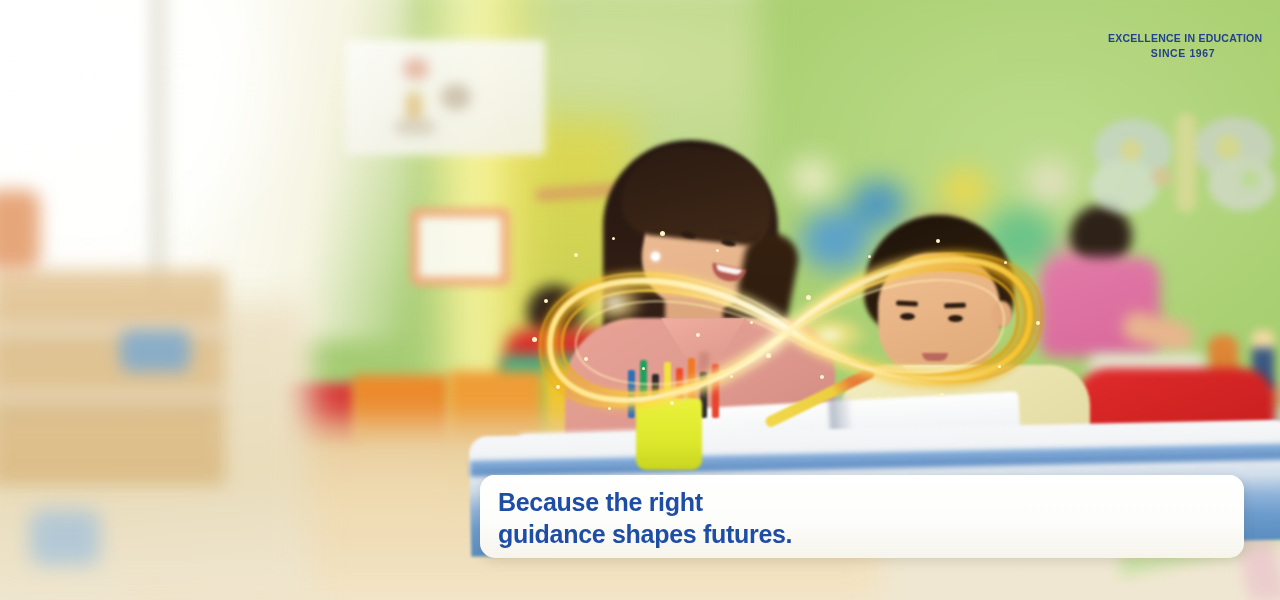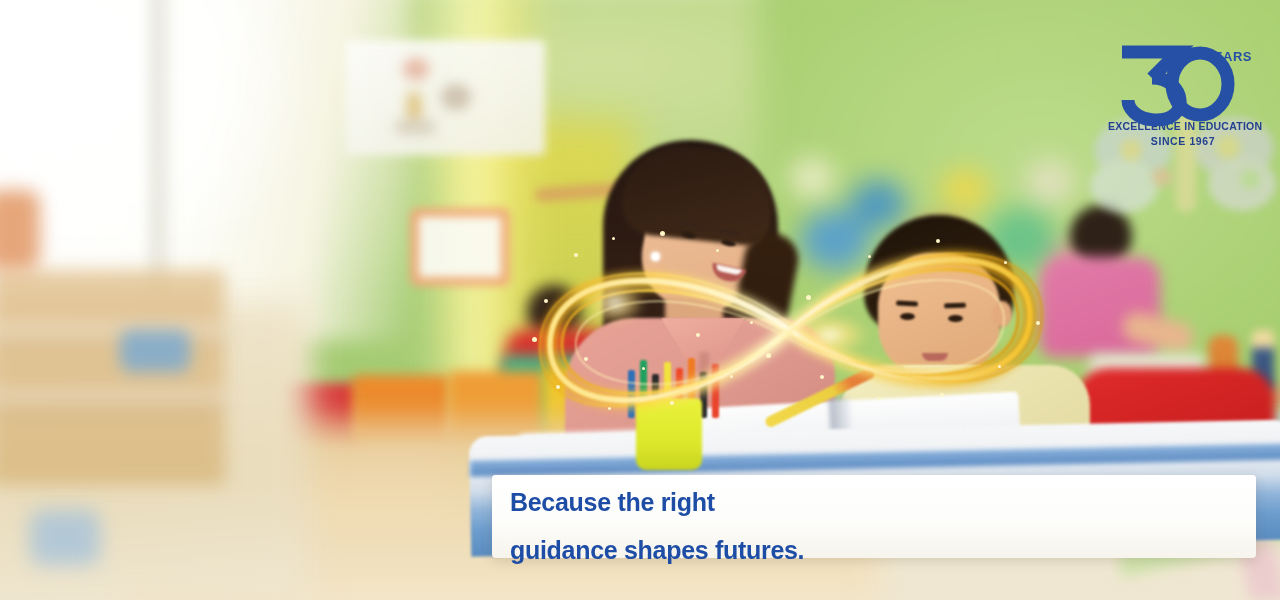--- a/index.html
+++ b/index.html
@@ -370,30 +370,30 @@
     color:#23418f;font-weight:bold;font-size:10.5px;letter-spacing:.6px;margin-top:3px;
   }
   .butterfly{
     position:absolute;left:1090px;top:105px;width:190px;height:115px;
     filter:blur(4px);opacity:.55;pointer-events:none;
   }
   .butterfly span{position:absolute;border-radius:50%;display:block;}
 
   
   .bar{
-    position:absolute;left:492px;top:475px;width:764px;height:83px;
+    position:absolute;left:480px;top:475px;width:764px;height:83px;
     background:linear-gradient(180deg,#ffffff 0%,#fdfdfb 55%,#f6f4ec 100%);
-    border-radius:4px;
+    border-radius:15px;
     box-shadow:0 3px 12px rgba(90,80,60,.18), inset 0 1px 0 rgba(255,255,255,.9);
   }
   .bar-text{
     position:absolute;left:18px;top:11px;
     color:#1E4DA6;font-weight:bold;font-size:25px;line-height:1.28;letter-spacing:-.3px;
   }
-  .bar-text .l2{display:block;margin-top:16px;}
+  .bar-text .l2{display:block;}
   .cta{
     position:absolute;right:14px;top:11px;
     height:58px;padding:0 36px;border:0;border-radius:30px;
     background:linear-gradient(90deg,#2645A6 0%,#2350B4 18%,#1B6AC6 52%,#1C63BE 74%,#2446A6 100%);
     color:#ffffff;font-family:"Liberation Sans",sans-serif;
     font-weight:bold;font-size:23px;letter-spacing:.1px;cursor:pointer;
     box-shadow:0 2px 6px rgba(20,50,120,.3);
   }
 </style>
 </head>
@@ -609,30 +609,20 @@
     <span style="left:104px;top:12px;width:80px;height:62px;background:#d8d2ea;"></span>
     <span style="left:118px;top:52px;width:68px;height:54px;background:#e2dcef;"></span>
     <span style="left:30px;top:34px;width:22px;height:22px;background:#f3d79a;"></span>
     <span style="left:62px;top:62px;width:20px;height:20px;background:#f0b7a6;"></span>
     <span style="left:126px;top:30px;width:24px;height:24px;background:#f2dc9c;"></span>
     <span style="left:150px;top:64px;width:20px;height:20px;background:#c9e0b0;"></span>
     <span style="left:86px;top:8px;width:20px;height:100px;background:#f0dca6;border-radius:10px;"></span>
   </div>
 
   <div class="logo">
-    <div class="logo-mark">
-      <svg width="150" height="88" viewBox="0 0 150 88">
-        <g fill="none" stroke="#2650A6" stroke-width="13" stroke-linecap="butt">
-          <path d="M14,14 L70,14 L44,40" stroke-width="13"></path>
-          <path d="M44,40 C78,40 84,84 46,82 C28,81 20,70 20,62" stroke-width="13"></path>
-        </g>
-        <ellipse cx="92" cy="46" rx="28" ry="31" fill="none" stroke="#2650A6" stroke-width="13"></ellipse>
-      </svg>
-      <span class="logo-years">YEARS</span>
-    </div>
     <div class="logo-sub">EXCELLENCE IN EDUCATION</div>
     <div class="logo-sub2">SINCE 1967</div>
   </div>
 
   <div class="bar">
     <div class="bar-text">
       <span>Because the right</span>
       <span class="l2">guidance shapes futures.</span>
     </div>
   </div>

